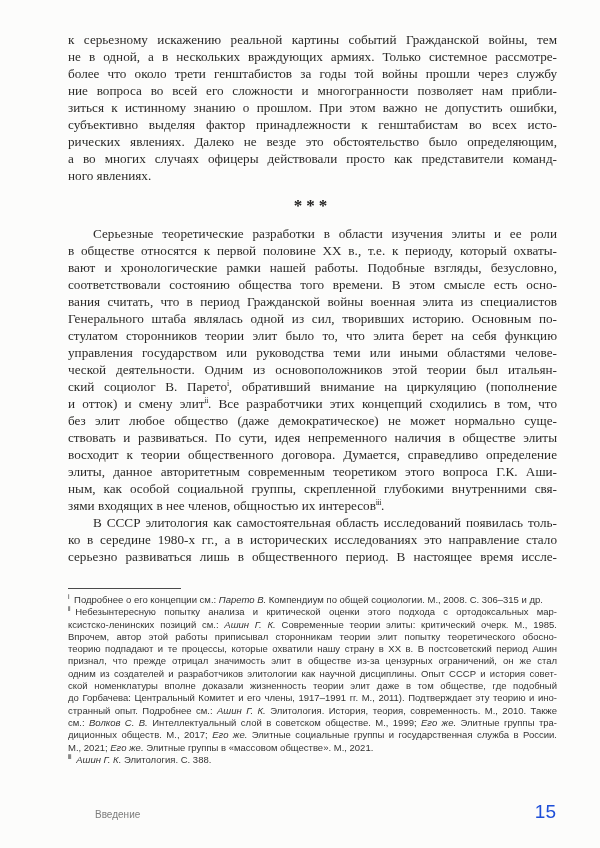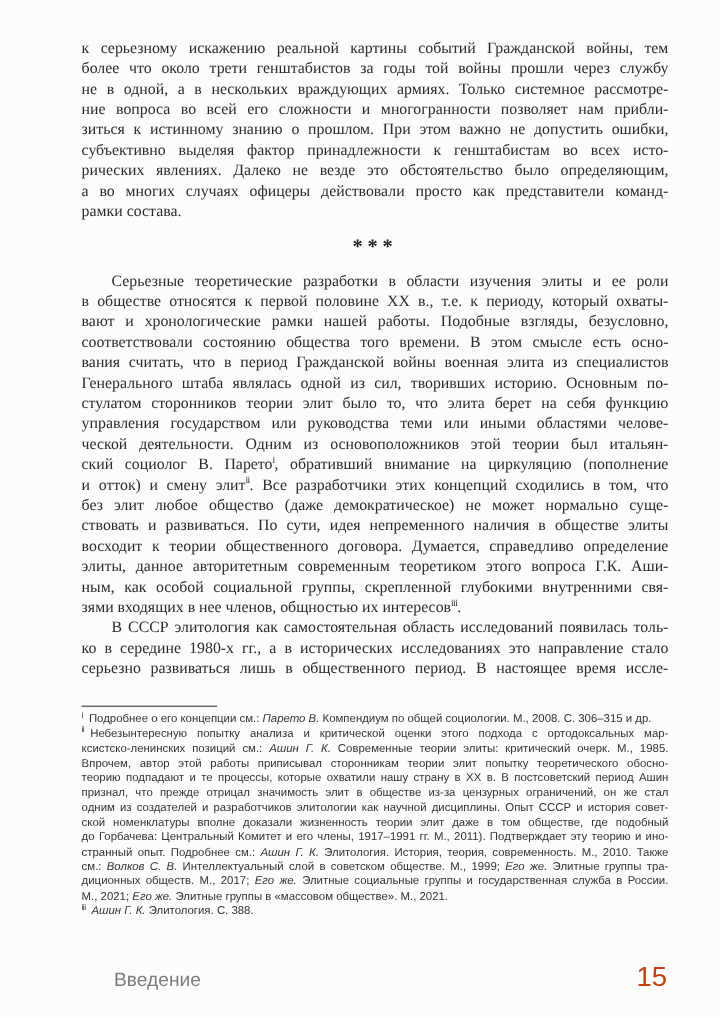--- a/index.html
+++ b/index.html
@@ -70,48 +70,48 @@
     line-height: 0;
     vertical-align: super;
     margin-right: 5px;
     letter-spacing: -0.5px;
   }
   .footer-left {
     position: absolute;
     left: 95px;
     top: 809px;
     font-family: "Liberation Sans", sans-serif;
-    font-size: 16px;
+    font-size: 10px;
     color: #7c7c7c;
   }
   .footer-right {
     position: absolute;
     right: 44px;
     top: 801px;
     font-family: "Liberation Sans", sans-serif;
-    font-size: 23px;
-    color: #c2410c;
+    font-size: 19px;
+    color: #1d4ed8;
   }
   i { font-style: italic; }
 </style>
 </head>
 <body>
 
 <div class="page">
   <div class="content">
       <div class="para">
         <div class="line">к серьезному искажению реальной картины событий Гражданской войны, тем</div>
+        <div class="line">не в одной, а в нескольких враждующих армиях. Только системное рассмотре-</div>
         <div class="line">более что около трети генштабистов за годы той войны прошли через службу</div>
-        <div class="line">не в одной, а в нескольких враждующих армиях. Только системное рассмотре-</div>
         <div class="line">ние вопроса во всей его сложности и многогранности позволяет нам прибли-</div>
         <div class="line">зиться к истинному знанию о прошлом. При этом важно не допустить ошибки,</div>
         <div class="line">субъективно выделяя фактор принадлежности к генштабистам во всех исто-</div>
         <div class="line">рических явлениях. Далеко не везде это обстоятельство было определяющим,</div>
         <div class="line">а во многих случаях офицеры действовали просто как представители команд-</div>
-        <div class="line last">рамки состава.</div>
+        <div class="line last">ного явлениях.</div>
       </div>
       <div class="separator">***</div>
       <div class="para">
         <div class="line first-indent">Серьезные теоретические разработки в области изучения элиты и ее роли</div>
         <div class="line">в обществе относятся к первой половине XX в., т.е. к периоду, который охваты-</div>
         <div class="line">вают и хронологические рамки нашей работы. Подобные взгляды, безусловно,</div>
         <div class="line">соответствовали состоянию общества того времени. В этом смысле есть осно-</div>
         <div class="line">вания считать, что в период Гражданской войны военная элита из специалистов</div>
         <div class="line">Генерального штаба являлась одной из сил, творивших историю. Основным по-</div>
         <div class="line">стулатом сторонников теории элит было то, что элита берет на себя функцию</div>

